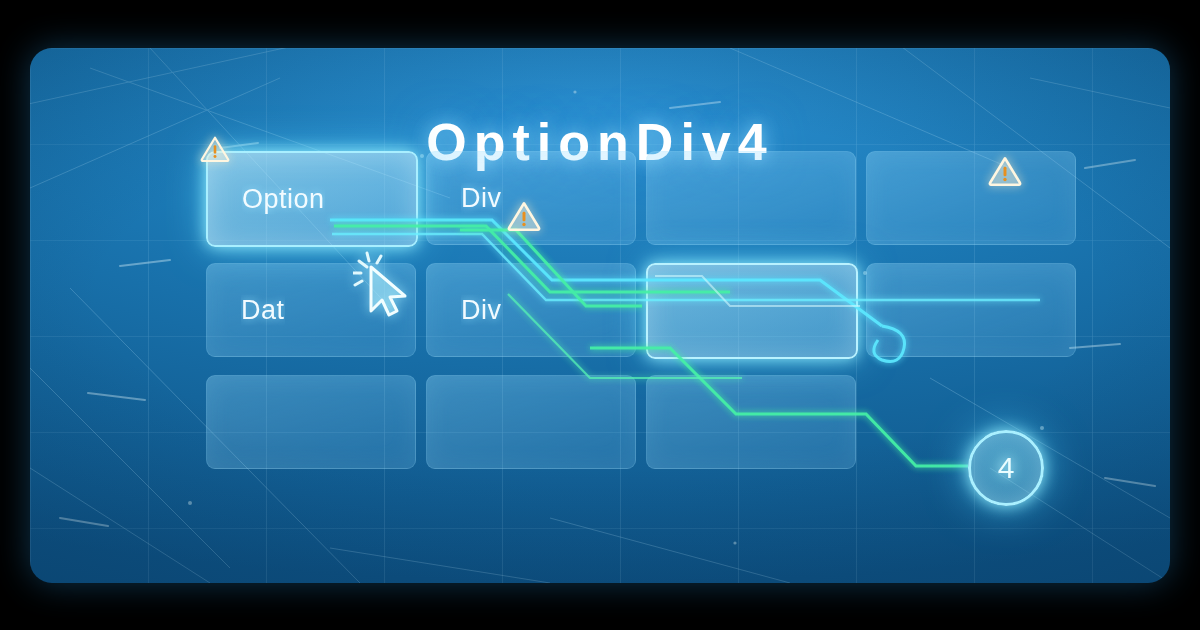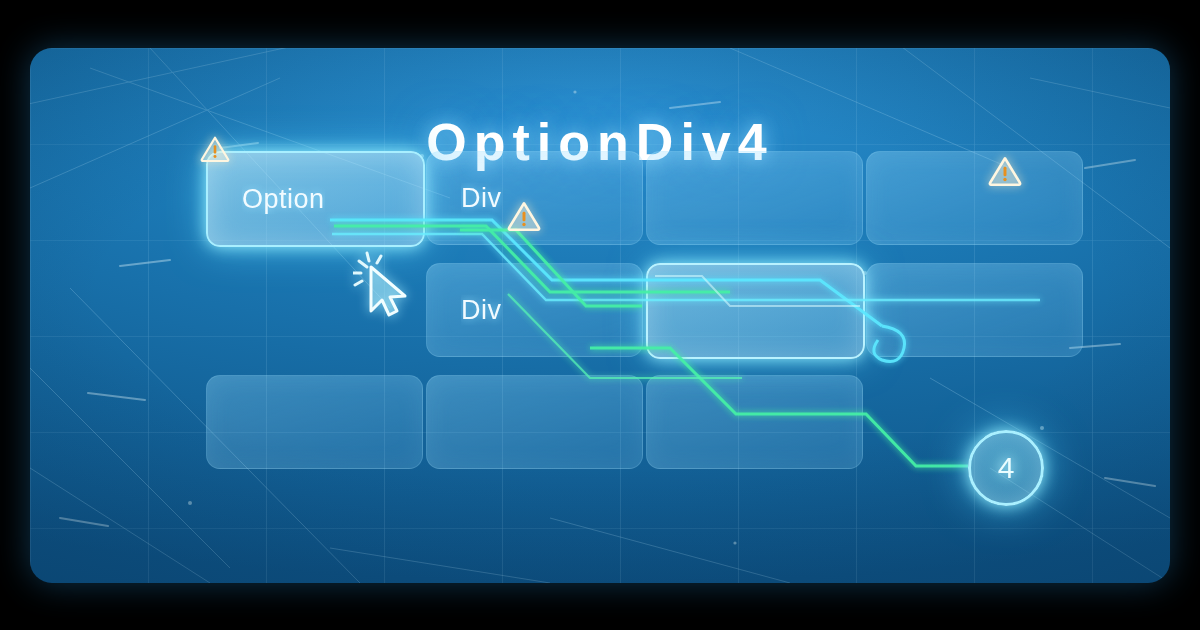--- a/index.html
+++ b/index.html
@@ -35,25 +35,24 @@
   #title{
     position:absolute;left:0;right:0;top:64px;text-align:center;
     font-size:52px;font-weight:bold;color:#ffffff;letter-spacing:7px;
     text-shadow:0 0 18px rgba(140,220,255,.85),0 0 40px rgba(80,180,255,.5);
     white-space:nowrap;
   }
 
   
   #grid{position:absolute;left:146px;top:95px;width:880px;height:330px;}
   .card{
-    position:absolute;border-radius:14px;
+    position:absolute;border-radius:9px;
     background:linear-gradient(160deg, rgba(150,220,255,.30), rgba(120,200,250,.17));
     border:1px solid rgba(175,230,255,.22);
     box-shadow:inset 0 0 26px rgba(190,235,255,.10);
-    padding-left:7px;
   }
   .card .label{
     position:absolute;left:34px;top:50%;transform:translateY(-50%);
     font-size:27px;color:#f2fbff;letter-spacing:.5px;
     text-shadow:0 0 9px rgba(150,225,255,.9);
     white-space:nowrap;overflow:hidden;
   }
   .card.active{
     background:linear-gradient(160deg, rgba(185,238,255,.62), rgba(140,215,252,.44));
     border:2px solid #a9efff;
@@ -157,20 +156,23 @@
       <div class="card" style="left:250px;top:8px;width:208px;height:92px;">
         <span class="label">Div</span>
       </div>
       <div class="card" style="left:470px;top:8px;width:208px;height:92px;">
         <span class="label"></span>
       </div>
       <div class="card" style="left:690px;top:8px;width:208px;height:92px;">
         <span class="label"></span>
       </div>
 
+      <div class="card" style="left:30px;top:120px;width:208px;height:92px;">
+        <span class="label">Dat</span>
+      </div>
       <div class="card" style="left:250px;top:120px;width:208px;height:92px;">
         <span class="label">Div</span>
       </div>
       <div class="card glow-only" style="left:470px;top:120px;width:208px;height:92px;">
         <span class="label"></span>
       </div>
       <div class="card" style="left:690px;top:120px;width:208px;height:92px;">
         <span class="label"></span>
       </div>
 

